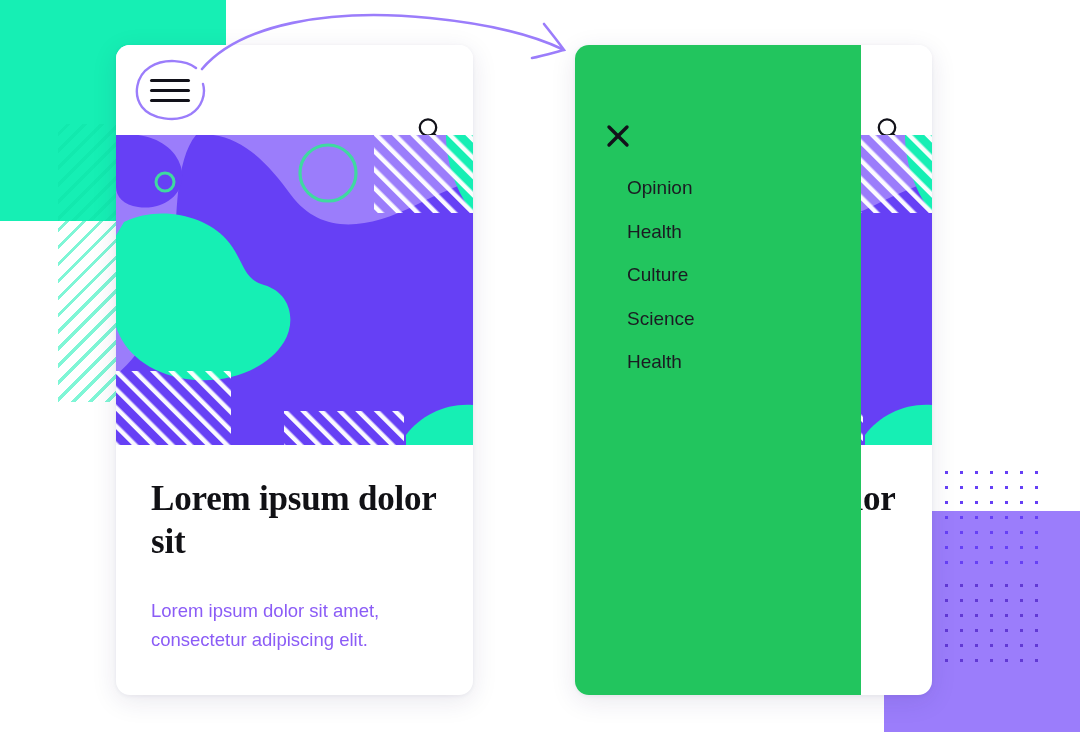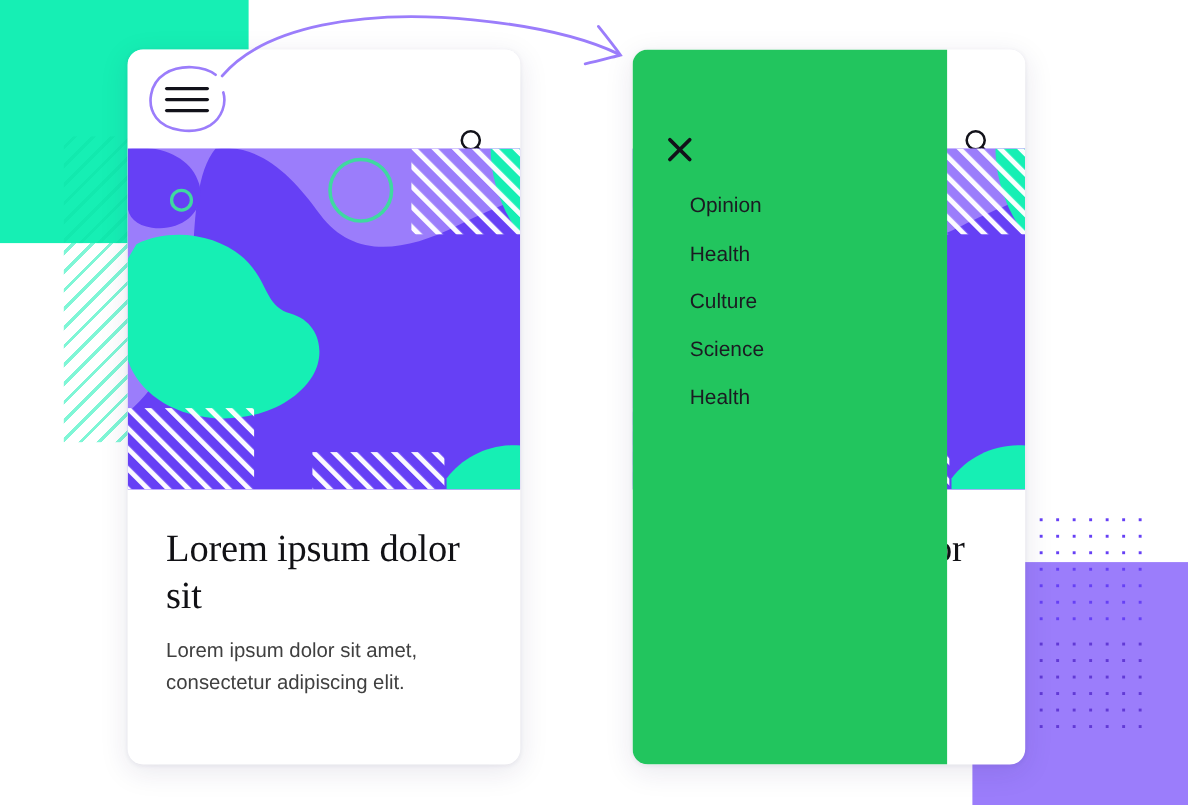--- a/index.html
+++ b/index.html
@@ -135,31 +135,31 @@
   }
   .hero svg { display: block; }
 
   
   .card-body { padding: 32px 35px 0 35px; }
 
   .headline {
     font-family: "Liberation Serif", serif;
     font-size: 35px;
     line-height: 1.24;
-    font-weight: 400;
+    font-weight: 700;
     color: #111115;
     letter-spacing: -0.2px;
   }
 
   .excerpt {
-    margin-top: 12px;
+    margin-top: 32px;
     font-family: "Liberation Sans", sans-serif;
     font-size: 18.5px;
     line-height: 1.58;
-    color: #404040;
+    color: #8b5cf6;
   }
 
   
   #menu-overlay {
     position: absolute;
     left: 0; top: 0;
     width: 286px; height: 650px;
     background: #22c55e;
     z-index: 5;
   }

